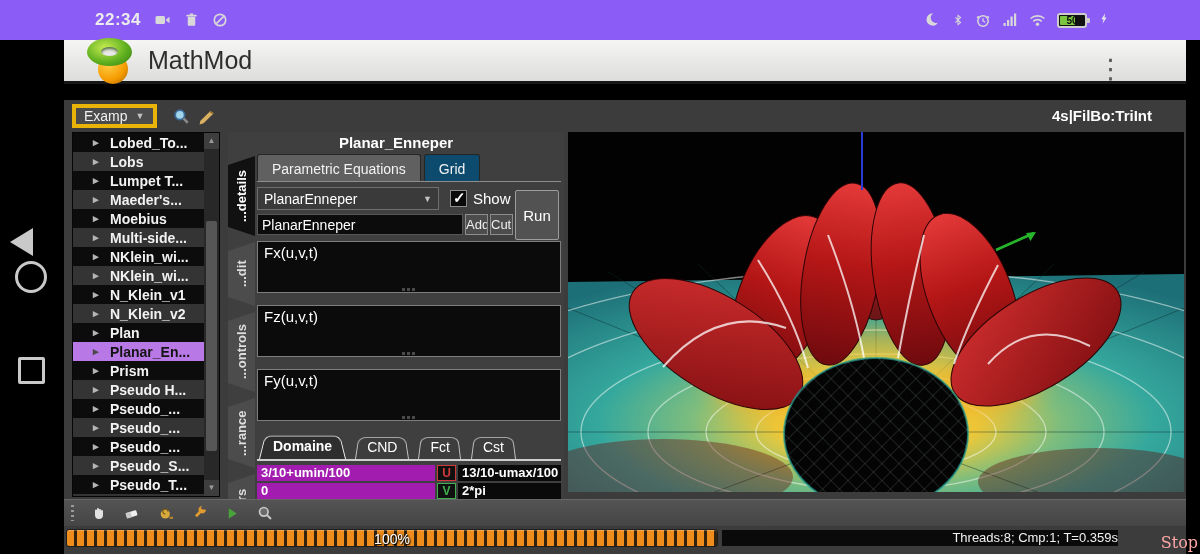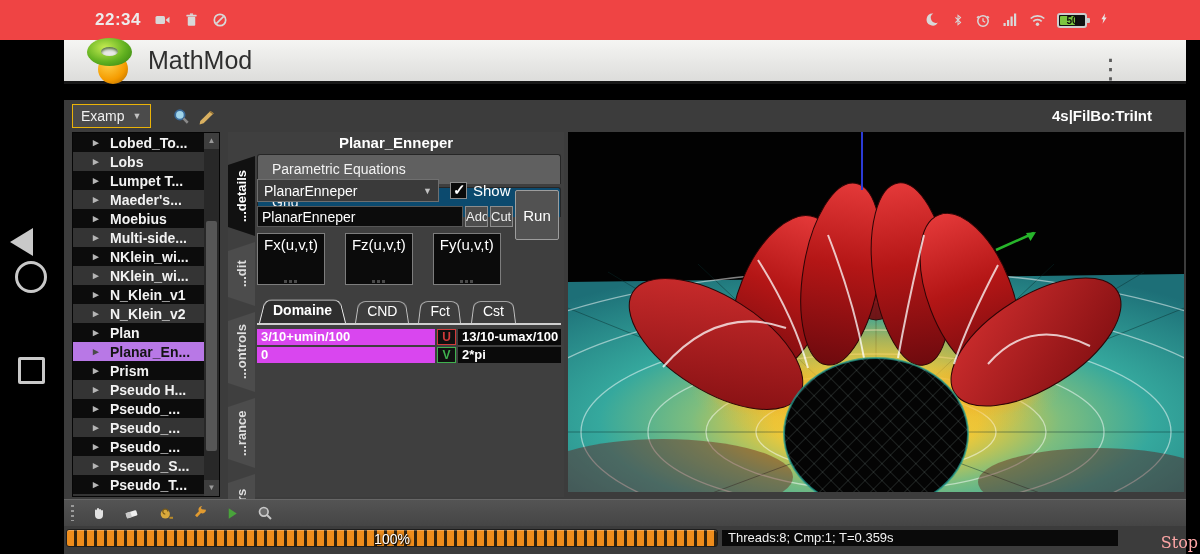--- a/index.html
+++ b/index.html
@@ -3,21 +3,21 @@
 <meta charset="utf-8">
 <style>
   * { box-sizing: border-box; margin: 0; padding: 0; }
   html,body { width:1200px; height:554px; }
   body {
     background:#000; overflow:hidden; position:relative;
     font-family:"Liberation Sans", sans-serif; color:#fff;
   }
 
   
-  #status-bar { position:absolute; left:0; top:0; width:1200px; height:40px; background:#ef4444; }
+  #status-bar { position:absolute; left:0; top:0; width:1200px; height:40px; background:#8b5cf6; }
   #sb-left  { position:absolute; left:95px; top:0; height:40px; display:flex; align-items:center; gap:13px; }
   #sb-right { position:absolute; right:90px; top:0; height:40px; display:flex; align-items:center; gap:11px; }
   .sb-time { color:#ececec; font-weight:bold; font-size:17px; letter-spacing:.5px; }
   .ic { display:inline-flex; align-items:center; justify-content:center; }
   .ic svg { display:block; }
   .battery { position:relative; width:30px; height:15px; border:2px solid #cdcdcd; border-radius:3px; background:#111; }
   .battery::after { content:""; position:absolute; right:-5px; top:3px; width:3px; height:5px; background:#cdcdcd; border-radius:0 1px 1px 0; }
   .bfill { position:absolute; left:1px; top:1px; bottom:1px; width:58%; background:#7cc63f; border-radius:1px; }
   .blvl { position:absolute; inset:0; font-size:10px; font-weight:bold; color:#0d0d0d; text-align:center; line-height:12px; }
 
@@ -38,21 +38,21 @@
   .logo-torus::after { content:""; position:absolute; left:14px; top:9px; width:17px; height:9px; border-radius:50%;
     background:#e9e9e7; box-shadow:inset 0 2px 3px rgba(40,80,10,.8); }
   .app-title { font-size:25px; color:#2e2e2e; margin-left:12px; }
   .overflow-dots { position:absolute; right:62px; top:9px; font-size:27px; color:#5a5a5a; line-height:40px; }
 
   
   #app { position:absolute; left:64px; top:100px; width:1122px; height:454px; background:#3c3c3c; }
 
   
   .examples-btn { position:absolute; left:8px; top:4px; height:24px; padding:0 8px;
-    background:#4b4b4b; border:1px solid #eab308; color:#efefef; font-size:14px;
+    background:#4b4b4b; border:4px solid #eab308; color:#efefef; font-size:14px;
     display:flex; align-items:center; gap:8px; }
   .dd-arrow { font-size:9px; color:#c2c2c2; }
   #ws-icons { position:absolute; left:108px; top:7px; display:flex; gap:8px; }
   .render-info { position:absolute; right:34px; top:7px; font-size:15px; font-weight:bold; color:#fdfdfd; }
 
   
   #sidebar { position:absolute; left:8px; top:32px; width:148px; height:365px;
     background:#101010; border:1px solid #060606; overflow:hidden; }
   #sidebar-list { position:absolute; left:0; top:0; right:15px; }
   .srow { height:19px; display:flex; align-items:center; font-size:14px; font-weight:bold; color:#f2f2f2; }
@@ -70,74 +70,74 @@
   
   #editor { position:absolute; left:164px; top:32px; width:336px; height:365px; background:#3f3f3f; }
   .editor-title { position:absolute; top:2px; left:0; right:0; text-align:center; font-size:15px; font-weight:bold; color:#fff; }
   #vtabs { position:absolute; left:0; top:24px; width:27px; display:flex; flex-direction:column; gap:6px; }
   .vtab { width:27px; writing-mode:vertical-rl; transform:rotate(180deg);
     display:flex; align-items:center; justify-content:center;
     font-size:13px; font-weight:bold; color:#dedede; background:#4c4c4c;
     clip-path:polygon(0 0, 0 100%, 100% calc(100% - 9px), 100% 9px); }
   .vtab.active { background:#111; color:#fff; }
   #editor-content { position:absolute; left:29px; top:22px; right:3px; bottom:2px; }
-  .eq-tabs { display:flex; gap:3px; height:20px; border-bottom:1px solid #8d8d8d;flex-direction:column; }
+  .eq-tabs { display:flex; gap:3px; height:28px; border-bottom:1px solid #8d8d8d; }
   .eq-tab { padding:0 14px; line-height:29px; font-size:14px; color:#f2f2f2; background:#0c4a6e;
     border:1px solid #262626; border-bottom:none; border-radius:3px 3px 0 0; }
   .eq-tab.active { background:#606060; }
   .row1 { margin-top:5px; display:flex; align-items:center; }
   .model-combo { width:182px; height:23px; background:#3a3a3a; border:1px solid #6f6f6f; color:#fff;
     font-size:14px; padding:0 6px; display:flex; align-items:center; justify-content:space-between; }
   .show-wrap { margin-left:11px; display:flex; align-items:center; gap:6px; font-size:15px; color:#fff; }
   .checkbox { width:17px; height:17px; background:#0a0a0a; border:1px solid #8d8d8d; position:relative; }
   .checkbox.checked::after { content:"\2713"; position:absolute; left:2px; top:-2px; color:#fff; font-size:15px; font-weight:bold; }
   .run-btn { position:absolute; right:2px; top:36px; width:44px; height:50px; background:#525252;
     border:1px solid #9d9d9d; border-radius:2px; color:#fff; font-size:15px;
     display:flex; align-items:center; justify-content:center; }
   .row2 { margin-top:4px; display:flex; gap:2px; }
   .name-input { width:206px; height:21px; background:#0c0c0c; color:#fff; border:1px solid #565656;
     font-size:14px; padding:0 4px; font-family:"Liberation Sans",sans-serif; }
   .mini-btn { width:23px; height:21px; overflow:hidden; background:#4d4d4d; border:1px solid #8d8d8d;
     color:#efefef; font-size:13px; line-height:19px; padding:0; text-align:left; white-space:nowrap; }
-  #fields { margin-top:6px; display:flex; flex-direction:row; gap:20px; }
+  #fields { margin-top:6px; display:flex; flex-direction:column; gap:12px; }
   .field { height:52px; background:#0b0b0b; border:1px solid #7d7d7d; color:#fff; font-size:15px; padding:2px 6px; position:relative; }
   .field::after { content:""; position:absolute; left:50%; bottom:1px; width:14px; height:3px; margin-left:-7px;
     background:repeating-linear-gradient(90deg,#4a4a4a 0 3px, transparent 3px 5px); }
   #dom-tabs { margin-top:9px; display:flex; align-items:flex-end; gap:9px; height:31px;
     border-bottom:2px solid #cfcfcf; padding-left:2px; }
   .dtab { position:relative; padding:5px 12px 4px; font-size:14px; color:#fff; }
   .dtab::before { content:""; position:absolute; inset:0; border:1px solid #c3c3c3; border-bottom:none;
     border-radius:8px 8px 0 0; background:#3d3d3d; transform:perspective(12px) rotateX(4deg); transform-origin:bottom; }
   .dtab.active { font-weight:bold; padding:6px 14px 5px; }
   .dtab.active::before { background:#2e2e2e; border-color:#f0f0f0; }
   .dlabel { position:relative; }
   #dom-table { margin-top:4px; font-size:13px; font-weight:bold; }
   .drow { display:flex; gap:2px; margin-bottom:2px; height:16px; line-height:15px; }
-  .dmin { width:178px; background:#d946ef; padding:0 4px; overflow:hidden; white-space:nowrap; }
+  .dmin { width:178px; background:#a21caf; padding:0 4px; overflow:hidden; white-space:nowrap; }
   .dvar { width:19px; text-align:center; background:#101010; border:1px solid currentColor; font-size:12px; }
   .dmax { flex:1; background:#0a0a0a; padding:0 4px; overflow:hidden; white-space:nowrap; }
 
   
   #viewport { position:absolute; left:504px; top:32px; width:616px; height:360px; background:#010101; }
 
   
   #bottom-toolbar { position:absolute; left:0; top:399px; width:1122px; height:27px;
     background:linear-gradient(#545454,#454545); border-top:1px solid #666;
     display:flex; align-items:center; padding-left:7px; gap:17px; }
   .grip { width:3px; height:16px; background:repeating-linear-gradient(#9a9a9a 0 2px, transparent 2px 5px); }
 
   
   #progress-row { position:absolute; left:0; top:428px; width:1122px; height:22px; }
   .pbar { position:absolute; left:2px; top:1px; width:652px; height:18px; border:1px solid #1d1d1d; border-radius:3px;
     background:repeating-linear-gradient(90deg,#ef8d1c 0 7px, #33230d 7px 10px);
     box-shadow:inset 0 1px 0 rgba(255,255,255,.25); }
   .pbar-label { position:absolute; left:0; right:0; top:1px; text-align:center; font-size:14px; font-weight:normal;
     color:#fff; text-shadow:0 0 3px #000, 1px 1px 1px #000; }
   .threads { position:absolute; left:658px; top:2px; width:396px; height:16px; background:#0a0a0a;
-    color:#f2f2f2; font-size:13px; line-height:16px; padding-left:6px; }
+    color:#f2f2f2; font-size:13px; line-height:16px; padding-left:6px;text-align:right; }
   .stop { position:absolute; right:-12px; top:-3px; font-family:"DejaVu Serif", serif; font-size:16px; color:#fca5a5; z-index:5;margin-top:8px; }
 </style>
 </head>
 <body>
 
 <div id="status-bar">
   <div id="sb-left">
     <span class="sb-time">22:34</span>
     <span id="sb-left-icons" style="display:flex;gap:13px;align-items:center;">
         <span class="ic">

